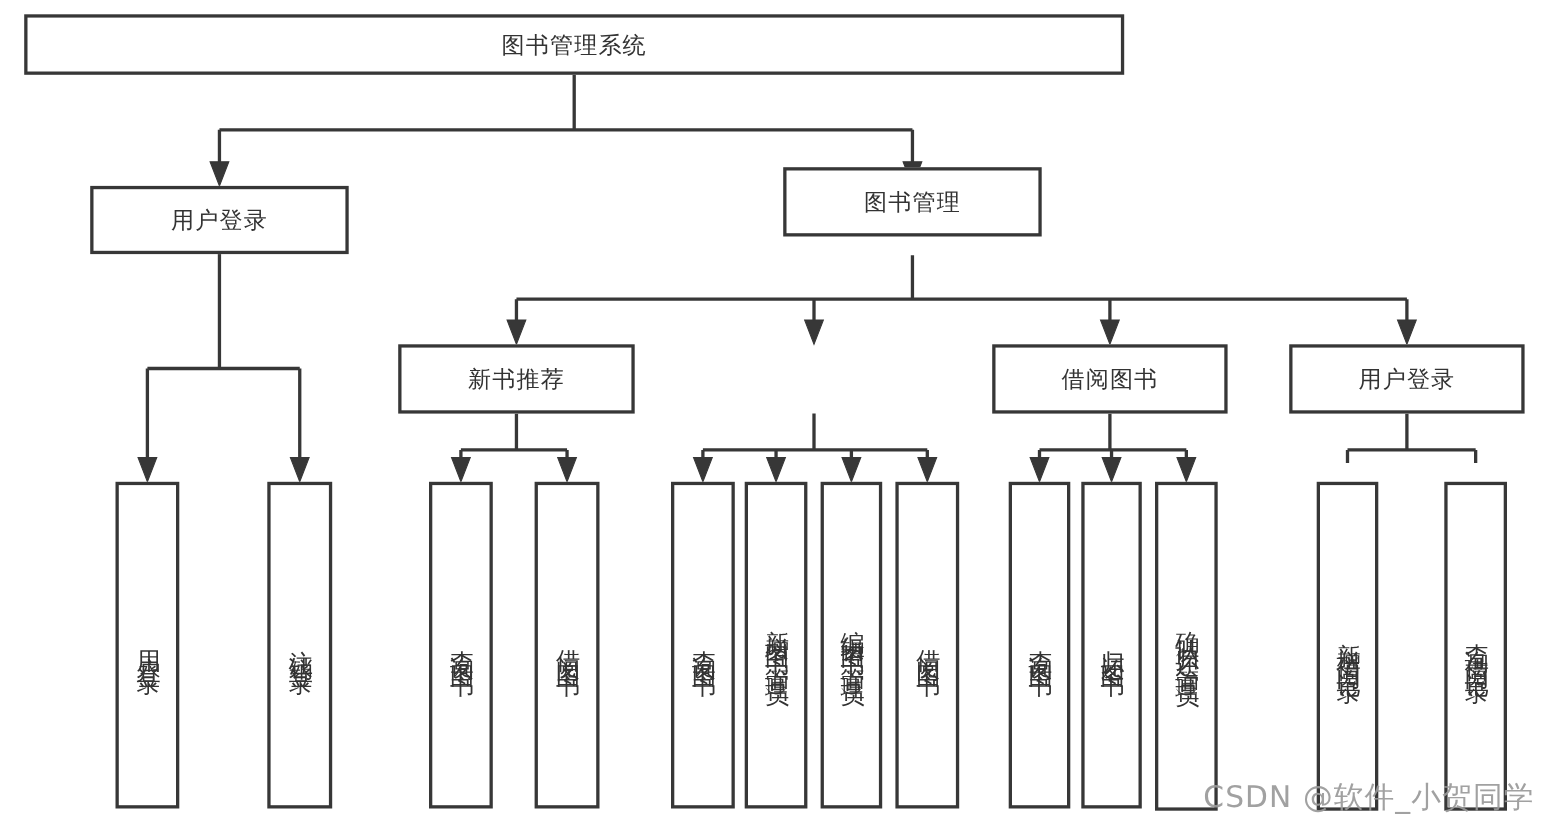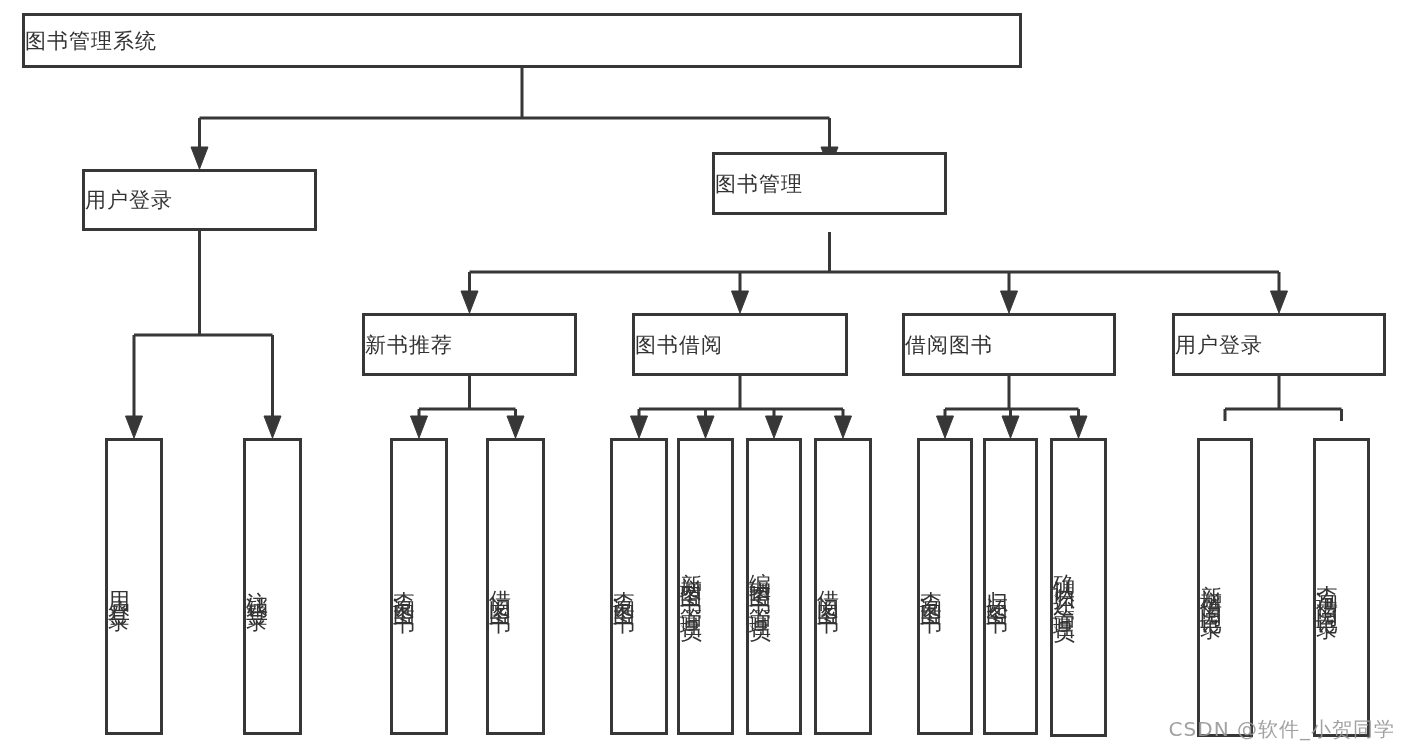--- a/index.html
+++ b/index.html
@@ -31,40 +31,40 @@
     fill: #373737;
     stroke: #373737;
   }
   .node {
     position: absolute;
     box-sizing: border-box;
     background: #ffffff;
     border: 3px solid #373737;
     display: flex;
     align-items: center;
-    justify-content: flex-start;
+    justify-content: center;
     color: #333333;
   }
   .node.h span {
     font-size: 21px;
     letter-spacing: 1px;
     white-space: nowrap;
   }
   .node.v span {
     writing-mode: vertical-rl;
     text-orientation: mixed;
     font-size: 22px;
     letter-spacing: 7px;
     line-height: 1;
   }
   #watermark {
     position: absolute;
     right: 10px;
     bottom: 4px;
-    font-size: 20px;
+    font-size: 27px;
     letter-spacing: 1px;
     color: rgba(153, 153, 153, 0.92);
     white-space: nowrap;
     pointer-events: none;
   }
 </style>
 </head>
 <body>
 
 <div id="canvas">
@@ -103,23 +103,20 @@
 
   <div class="node h" style="left:82px; top:169px; width:235px; height:62px;">
     <span>用户登录</span>
   </div>
   <div class="node h" style="left:712px; top:152px; width:235px; height:63px;">
     <span>图书管理</span>
   </div>
 
   <div class="node h" style="left:362px; top:313px; width:215px; height:63px;">
     <span>新书推荐</span>
-  </div>
-  <div class="node h" style="left:632px; top:313px; width:216px; height:63px;">
-    <span>图书借阅</span>
   </div>
   <div class="node h" style="left:902px; top:313px; width:214px; height:63px;">
     <span>借阅图书</span>
   </div>
   <div class="node h" style="left:1172px; top:313px; width:214px; height:63px;">
     <span>用户登录</span>
   </div>
 
   <div class="node v" style="left:105px; top:438px; width:58px; height:297px;">
     <span>用户登录</span>

